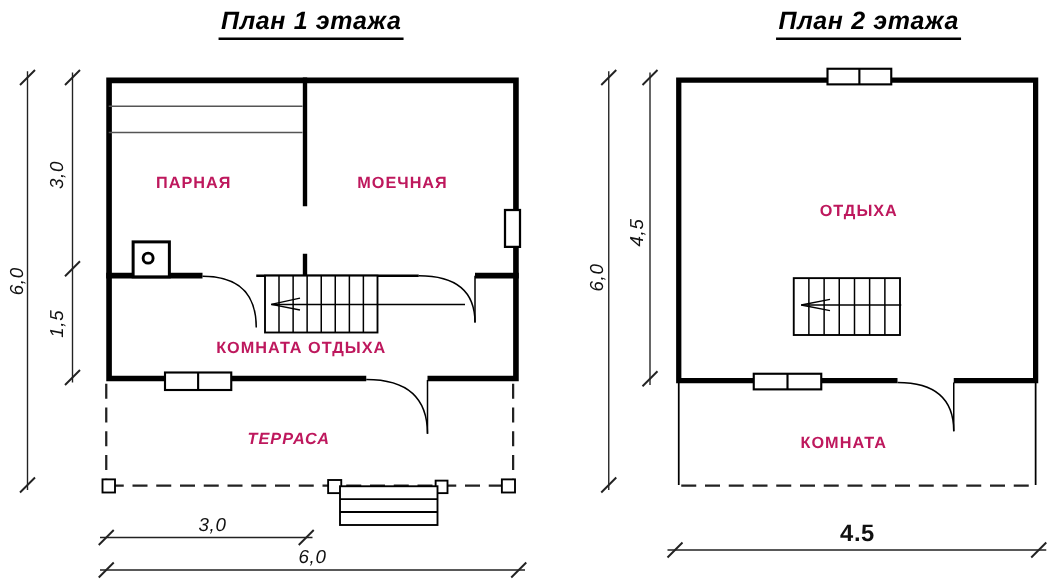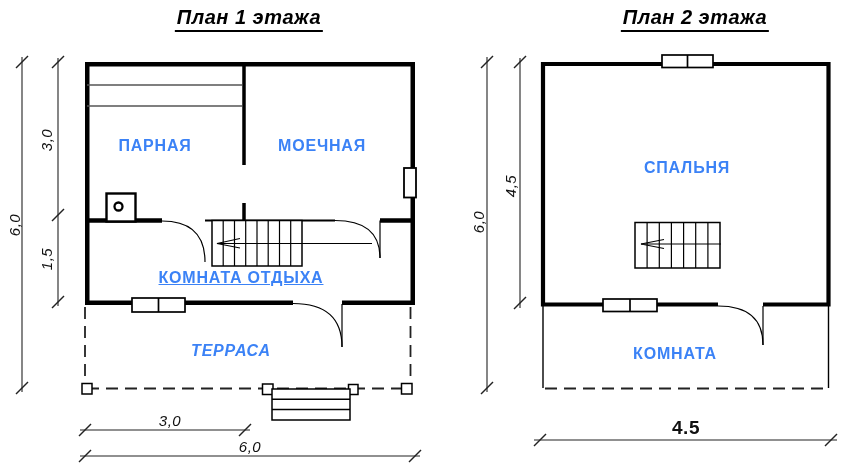--- a/index.html
+++ b/index.html
@@ -10,21 +10,21 @@
   }
   svg{position:absolute;left:0;top:0;}
   .title{
     position:absolute;transform:translate(-50%,0);
     font-size:20px;font-weight:bold;font-style:italic;color:#000;
     border-bottom:2.5px solid #000;padding:0 2px 1px 2px;white-space:nowrap;
     letter-spacing:0.5px;
   }
   .lbl{
     position:absolute;transform:translate(-50%,-50%);
-    font-size:16px;font-weight:bold;color:#3b82f6;letter-spacing:0.8px;white-space:nowrap;
+    font-size:13px;font-weight:bold;color:#be185d;letter-spacing:0.8px;white-space:nowrap;
   }
   .dim{
     position:absolute;transform:translate(-50%,-50%);
     font-size:15px;font-style:italic;color:#111;white-space:nowrap;letter-spacing:0.5px;
   }
   .dim.vert{transform:translate(-50%,-50%) rotate(-90deg);}
   .dim.bold-upright{font-style:normal;font-weight:bold;font-size:19px;}
 </style>
 </head>
 <body>
@@ -190,23 +190,23 @@
         <line x1="825" y1="446" x2="837" y2="434" stroke-width="1.5"></line>
       </g>
     </g>
   </svg>
 
   <div class="title" style="left:249px;top:6px;">План 1 этажа</div>
   <div class="title" style="left:695px;top:6px;">План 2 этажа</div>
 
   <div class="lbl" style="left:155px;top:146px;">ПАРНАЯ</div>
   <div class="lbl" style="left:322px;top:146px;">МОЕЧНАЯ</div>
-  <div class="lbl" style="left:241px;top:278px;text-decoration:underline;">КОМНАТА ОТДЫХА</div>
+  <div class="lbl" style="left:241px;top:278px;">КОМНАТА ОТДЫХА</div>
   <div class="lbl" style="left:231px;top:351px;font-style:italic;">ТЕРРАСА</div>
-  <div class="lbl" style="left:687px;top:168px;">СПАЛЬНЯ</div>
+  <div class="lbl" style="left:687px;top:168px;">ОТДЫХА</div>
   <div class="lbl" style="left:675px;top:354px;">КОМНАТА</div>
 
   <div class="dim vert" style="left:14px;top:225px;">6,0</div>
   <div class="dim vert" style="left:46px;top:140px;">3,0</div>
   <div class="dim vert" style="left:46px;top:259px;">1,5</div>
   <div class="dim" style="left:170px;top:420px;">3,0</div>
   <div class="dim" style="left:250px;top:446px;">6,0</div>
 
   <div class="dim vert" style="left:478px;top:222px;">6,0</div>
   <div class="dim vert" style="left:510px;top:186px;">4,5</div>

